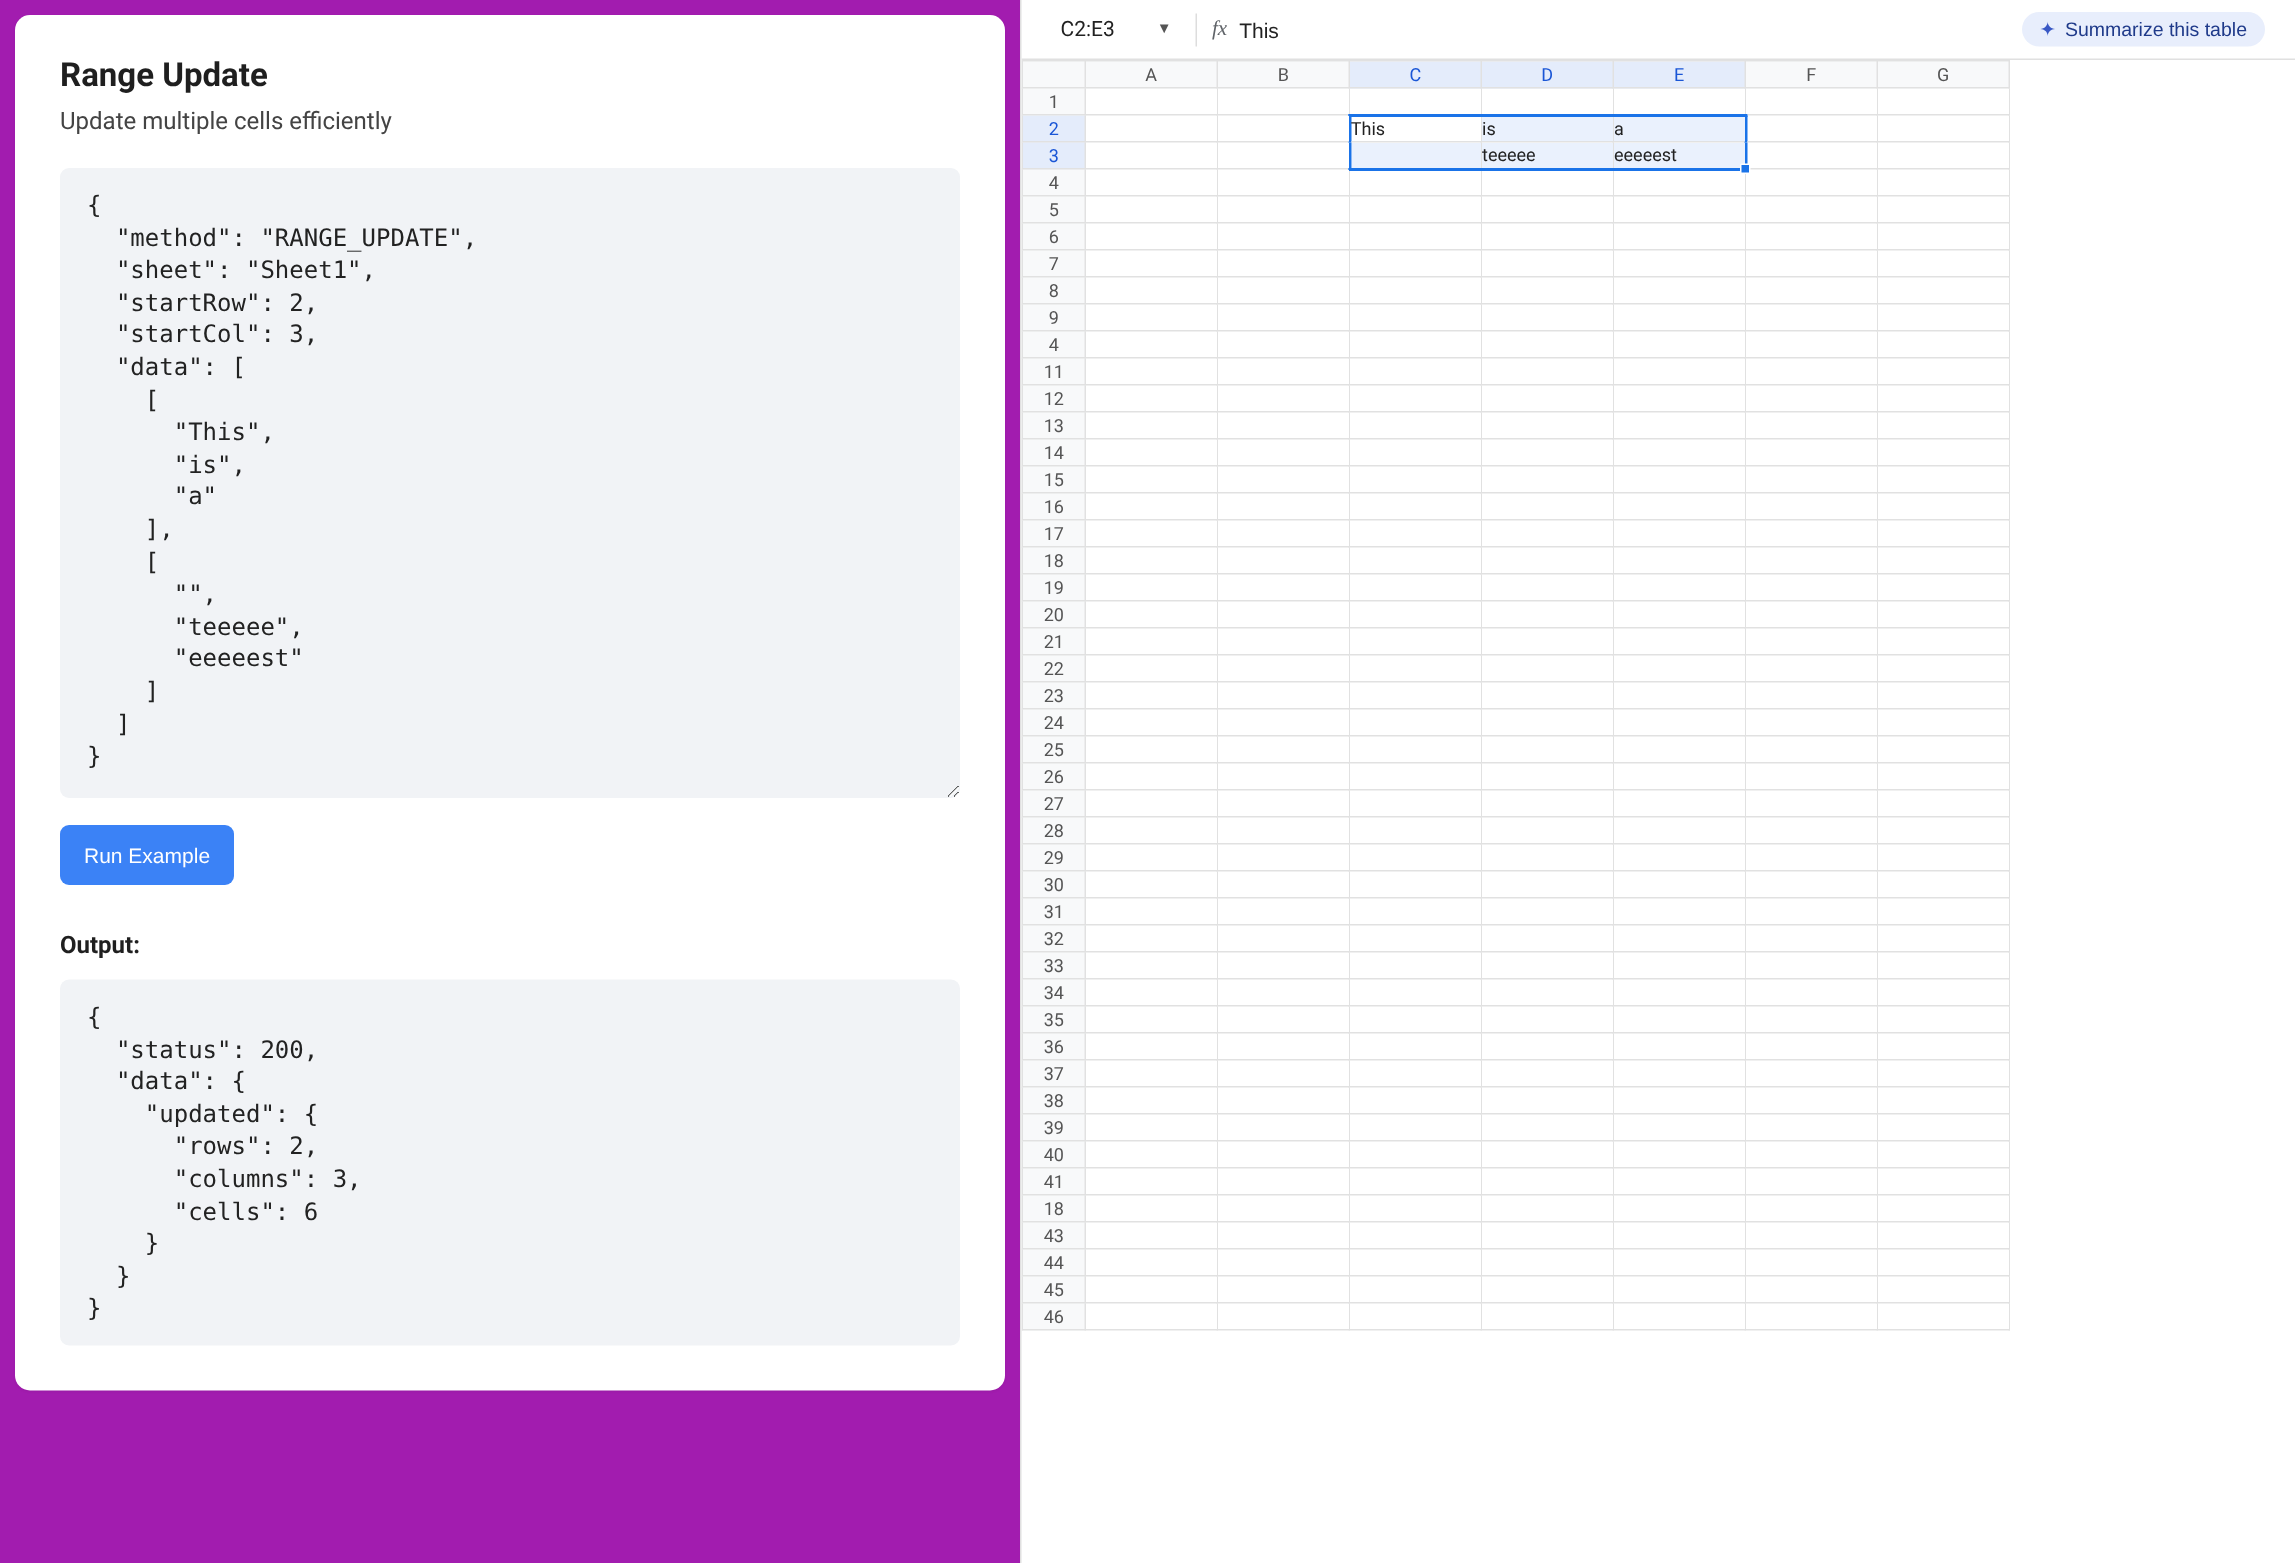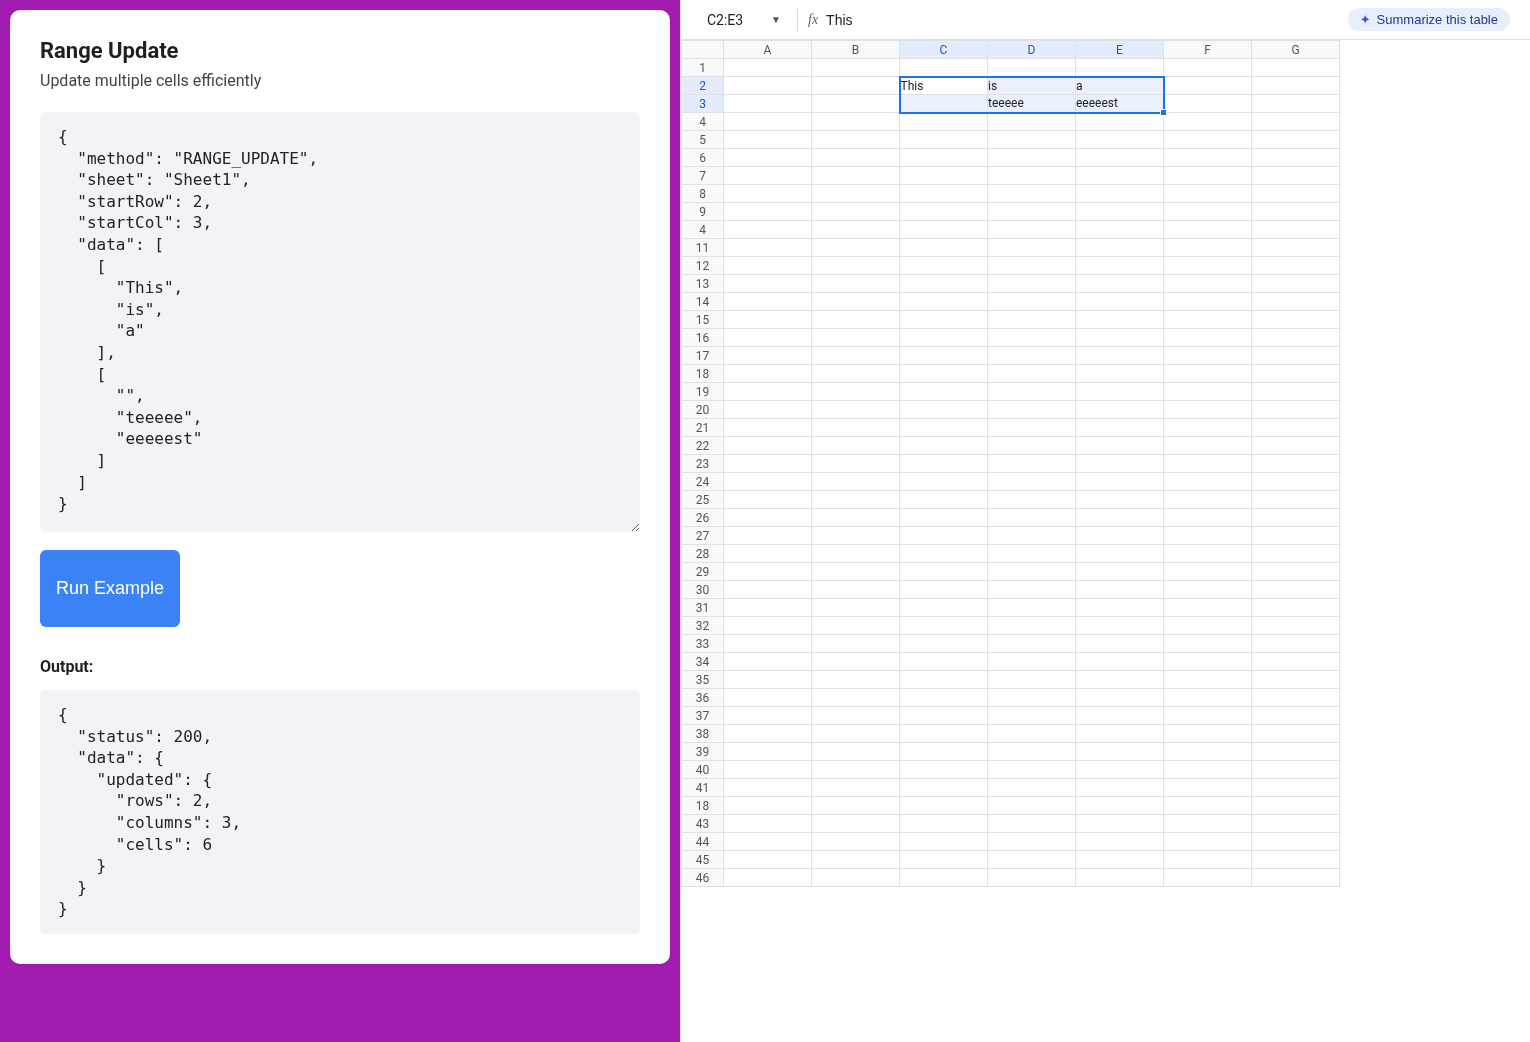--- a/index.html
+++ b/index.html
@@ -46,22 +46,22 @@
       resize: vertical;
       min-height: 420px;
       outline: none;
     }
     .run-btn {
       margin-top: 14px;
       background: #3b82f6;
       color: #fff;
       border: none;
       border-radius: 6px;
-      padding: 28px 16px;
-      font-size: 18px;
+      padding: 12px 16px;
+      font-size: 14px;
       font-weight: 500;
       cursor: pointer;
     }
     .output-label {
       margin-top: 30px;
       font-size: 16px;
       font-weight: 700;
       color: #1f1f1f;
       margin-bottom: 14px;
     }

